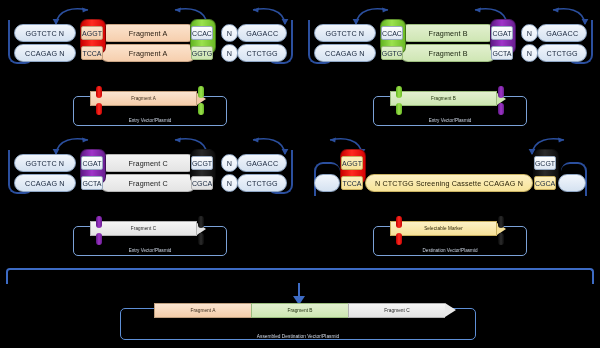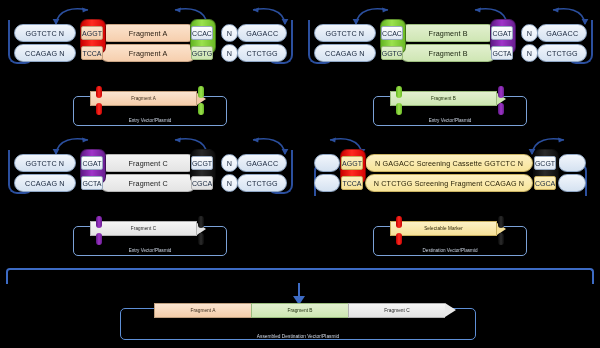--- a/index.html
+++ b/index.html
@@ -308,32 +308,25 @@
       <path d="M44 4 C 30 1, 14 3, 12 18" fill="none" stroke="#2b4f9e" stroke-width="1.6"></path>
       <path d="M12 19 l-3.4 -6 l6.8 0 z" fill="#2b4f9e"></path>
       <path d="M44 4 l-6 -2.4 l0.8 5 z" fill="#2b4f9e"></path>
     </svg>
 
     <div class="bracket up" style="left:6px;top:26px;width:26px;height:34px;border-right:none;"></div>
     <div class="bracket up" style="left:253px;top:26px;width:26px;height:34px;border-left:none;"></div>
 
     <div class="construct" style="left:6px;top:18px;width:275px;height:40px;">
 
-      <div class="strand top" style="left:0;width:273px;">
-        <div class="seg rec" style="width:26px;"></div>
-        <div class="seg" style="width:26px;opacity:0;"></div>
-        <div class="seg cassette" style="width:168px;margin-left:-1px;">N  GAGACC   Screening Cassette  GGTCTC  N</div>
-        <div class="seg" style="width:26px;opacity:0;"></div>
-        <div class="seg rec" style="width:28px;margin-left:-1px;"></div>
-      </div>
 
       <div class="strand bot" style="left:0;width:273px;">
         <div class="seg rec" style="width:26px;"></div>
         <div class="seg" style="width:26px;opacity:0;"></div>
-        <div class="seg cassette" style="width:168px;margin-left:-1px;">N  CTCTGG   Screening Fragment  CCAGAG N</div>
+        <div class="seg cassette" style="width:168px;margin-left:-1px;">N  CTCTGG   Screening Cassette  CCAGAG N</div>
         <div class="seg" style="width:26px;opacity:0;"></div>
         <div class="seg rec" style="width:28px;margin-left:-1px;"></div>
       </div>
 
       <div class="oh red" style="left:26px;"></div>
       <div class="ohlabel gold" style="left:27px;top:2px;">AGGT</div>
       <div class="ohlabel gold" style="left:27px;top:22px;">TCCA</div>
 
       <div class="oh black" style="left:219px;"></div>
       <div class="ohlabel" style="left:220px;top:2px;">GCGT</div>

